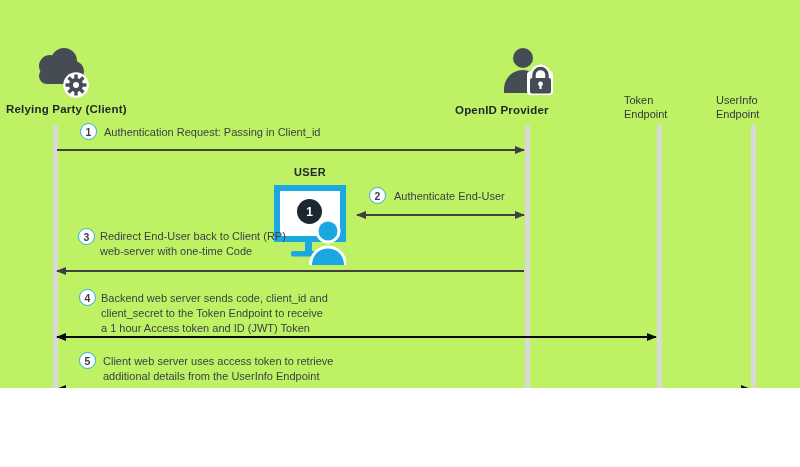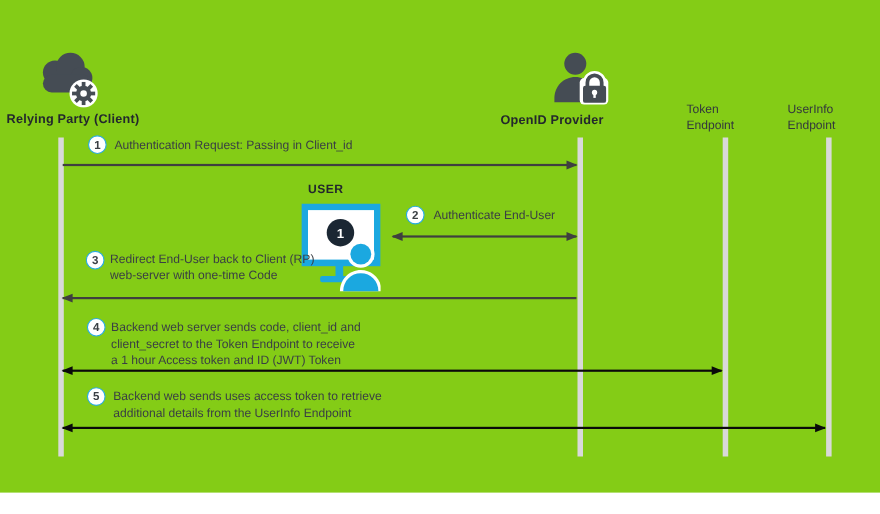--- a/index.html
+++ b/index.html
@@ -1,25 +1,25 @@
 <!DOCTYPE html>
 <html><head>
 <meta charset="utf-8">
 <style>
   html,body{margin:0;padding:0;background:#fff;}
   .stage{
-    position:relative;width:800px;height:448px;background:#84cc16;overflow:hidden;
+    position:relative;width:800px;height:388px;background:#bef264;overflow:hidden;
     font-family:"Liberation Sans",sans-serif;color:#3a3f44;
   }
   .lifeline{position:absolute;top:125px;height:290px;width:5px;background:#d9d9d9;}
   .actor-label{position:absolute;font-weight:bold;font-size:11.5px;color:#23282d;letter-spacing:.2px;}
   .actor-label.center{text-align:left;}
   .endpoint-label{position:absolute;font-size:11px;color:#33383d;white-space:pre-line;line-height:13.5px;}
   .icon{position:absolute;}
-  .user-label{position:absolute;font-weight:bold;font-size:11px;color:#23282d;text-align:left;letter-spacing:.4px;}
+  .user-label{position:absolute;font-weight:bold;font-size:11px;color:#23282d;text-align:center;letter-spacing:.4px;}
   .monitor-badge{
     position:absolute;width:25px;height:25px;border-radius:50%;background:#1b2733;color:#fff;
     font-size:12px;font-weight:bold;display:flex;align-items:center;justify-content:center;
   }
   .num{
     position:absolute;width:17px;height:17px;border:1.6px solid #29abe2;border-radius:50%;
     background:#fff;color:#3a3f44;font-size:10.5px;font-weight:bold;
     display:flex;align-items:center;justify-content:center;box-sizing:border-box;
   }
   .msg{position:absolute;font-size:11px;color:#3a3f44;white-space:pre-line;line-height:15px;}
@@ -109,17 +109,17 @@
 web-server with one-time Code</div>
   <div class="arrow gray head-left" style="left:57px;top:270px;width:467px"></div>
 
   <span class="num" style="left:79px;top:289px">4</span>
   <div class="msg center" style="left:101px;top:291px">Backend web server sends code, client_id and
 client_secret to the Token Endpoint to receive
 a 1 hour Access token and ID (JWT) Token</div>
   <div class="arrow black head-left head-right" style="left:57px;top:336px;width:599px"></div>
 
   <span class="num" style="left:79px;top:352px">5</span>
-  <div class="msg center" style="left:103px;top:354px">Backend web sends uses access token to retrieve
+  <div class="msg center" style="left:103px;top:354px">Client web server uses access token to retrieve
 additional details from the UserInfo Endpoint</div>
   <div class="arrow black head-left head-right" style="left:57px;top:388px;width:693px"></div>
 
 </div>
 
 </body></html>

